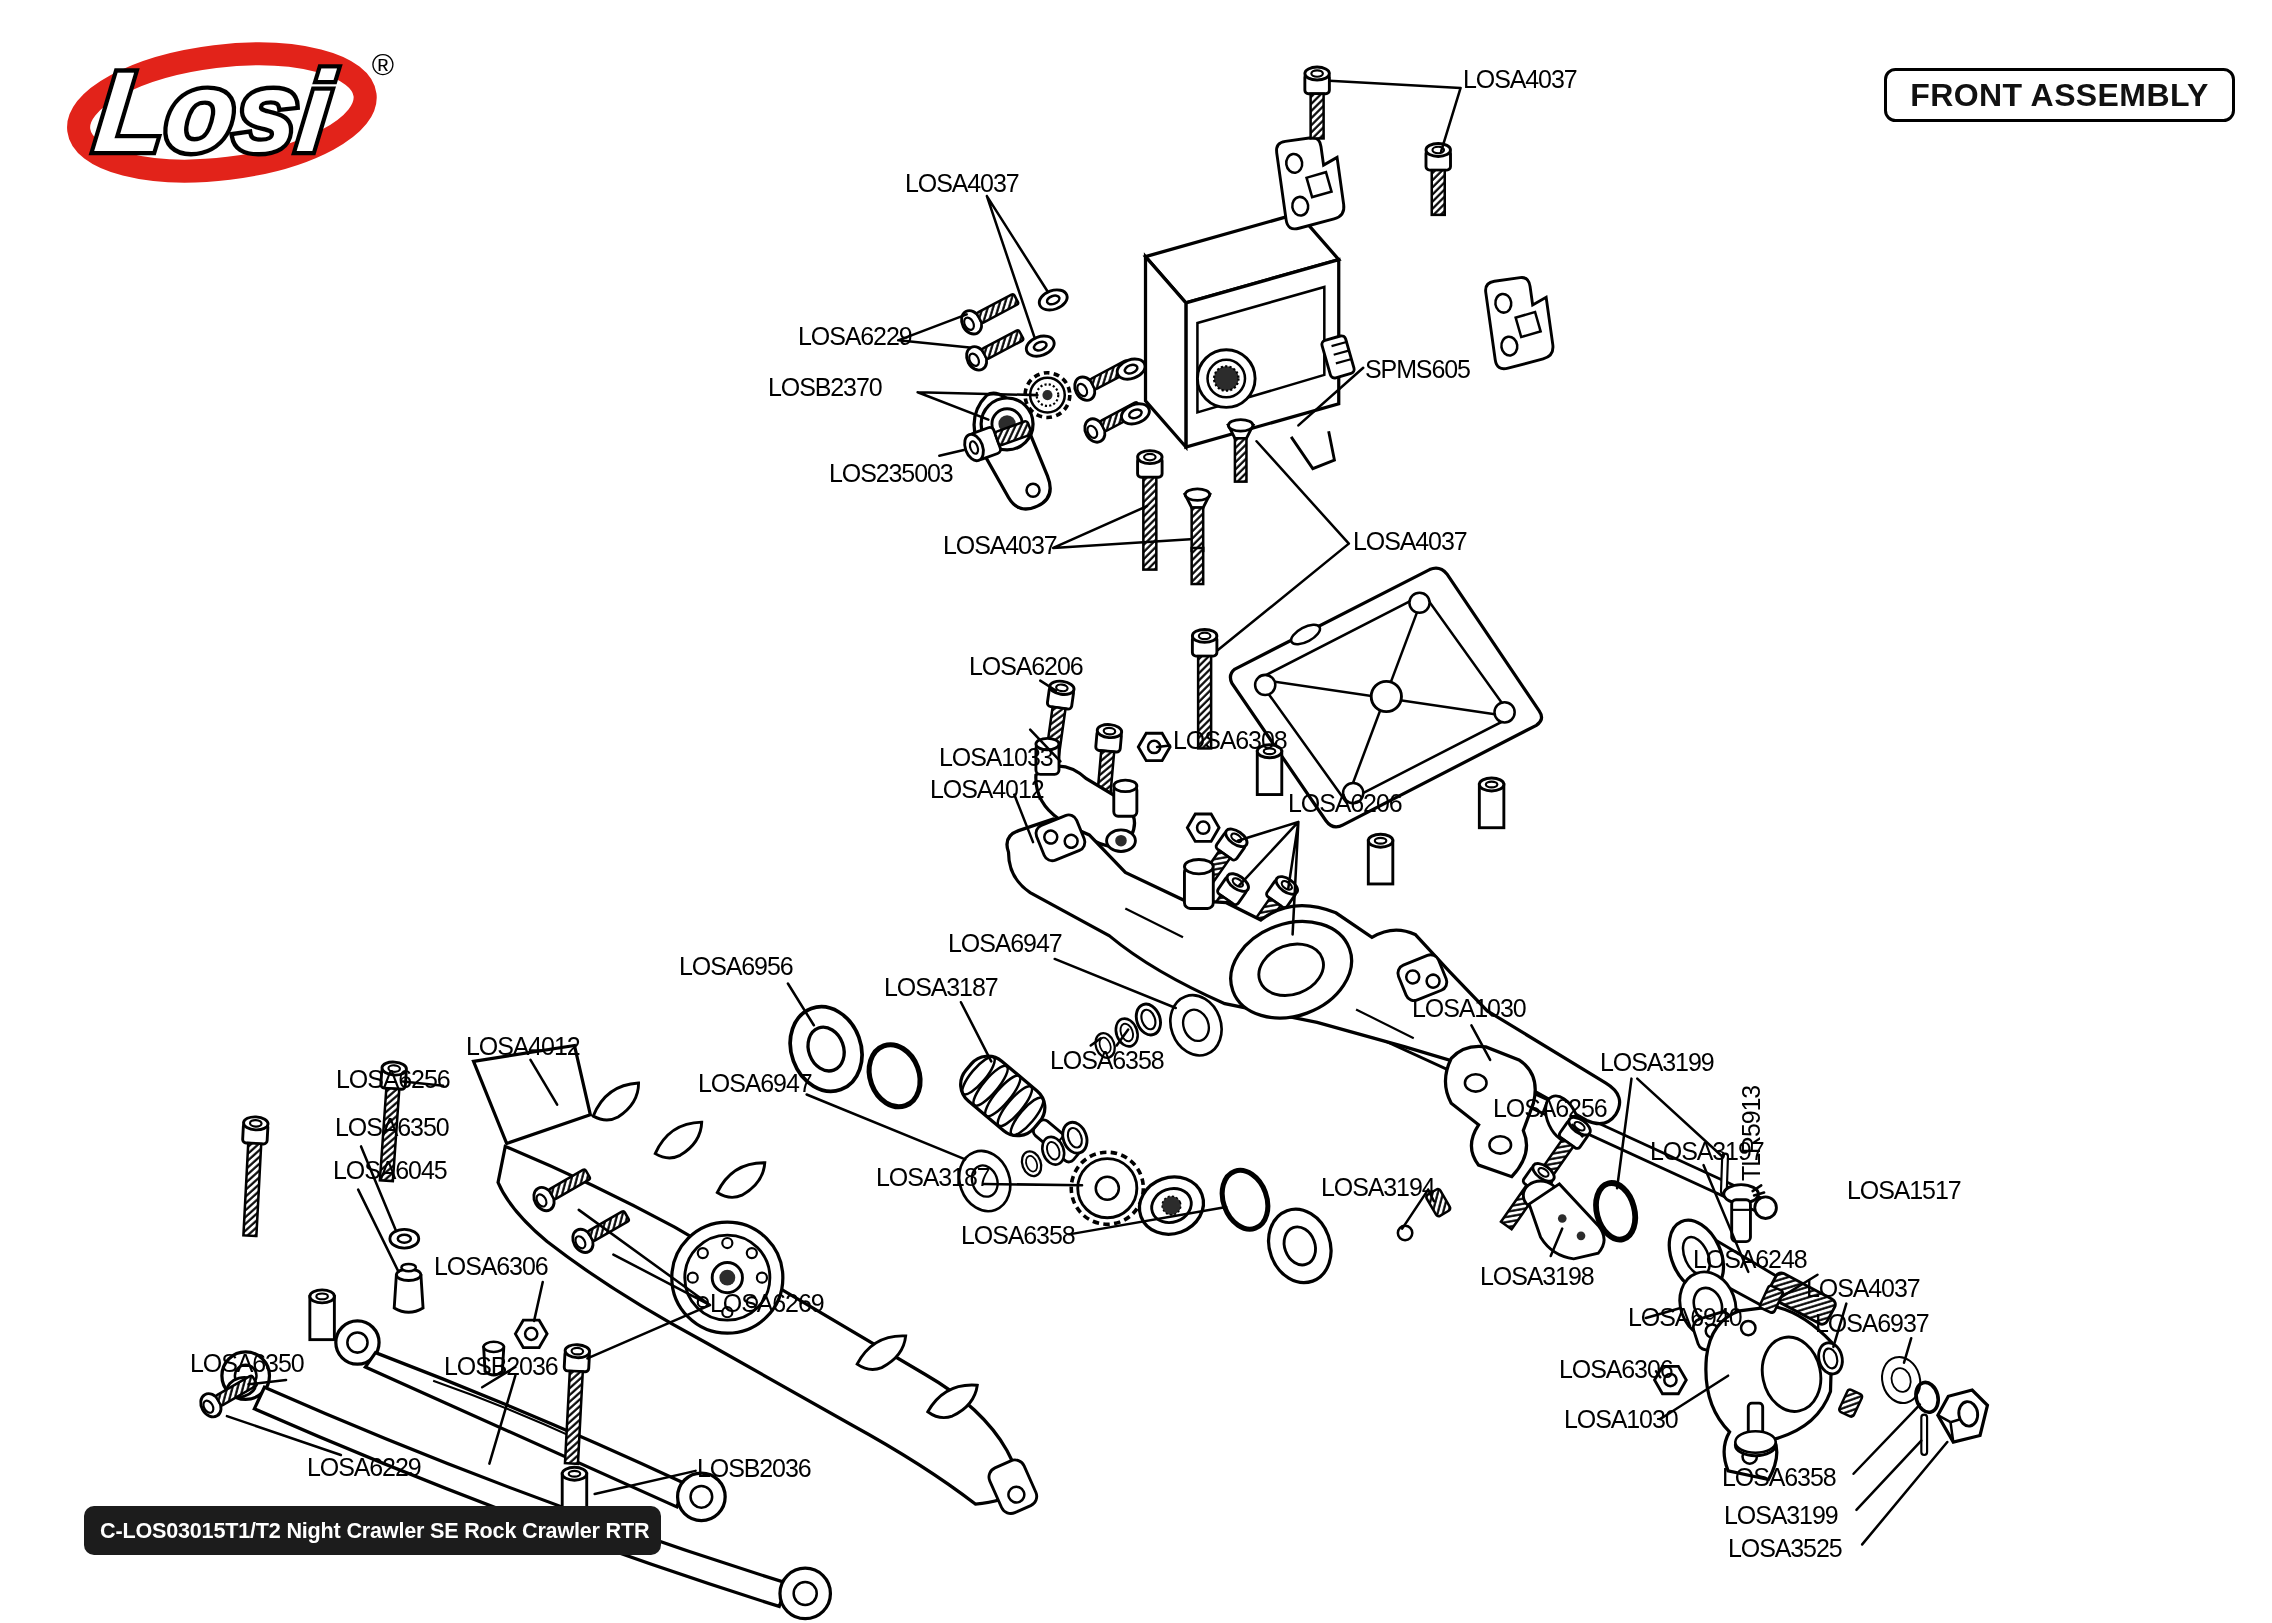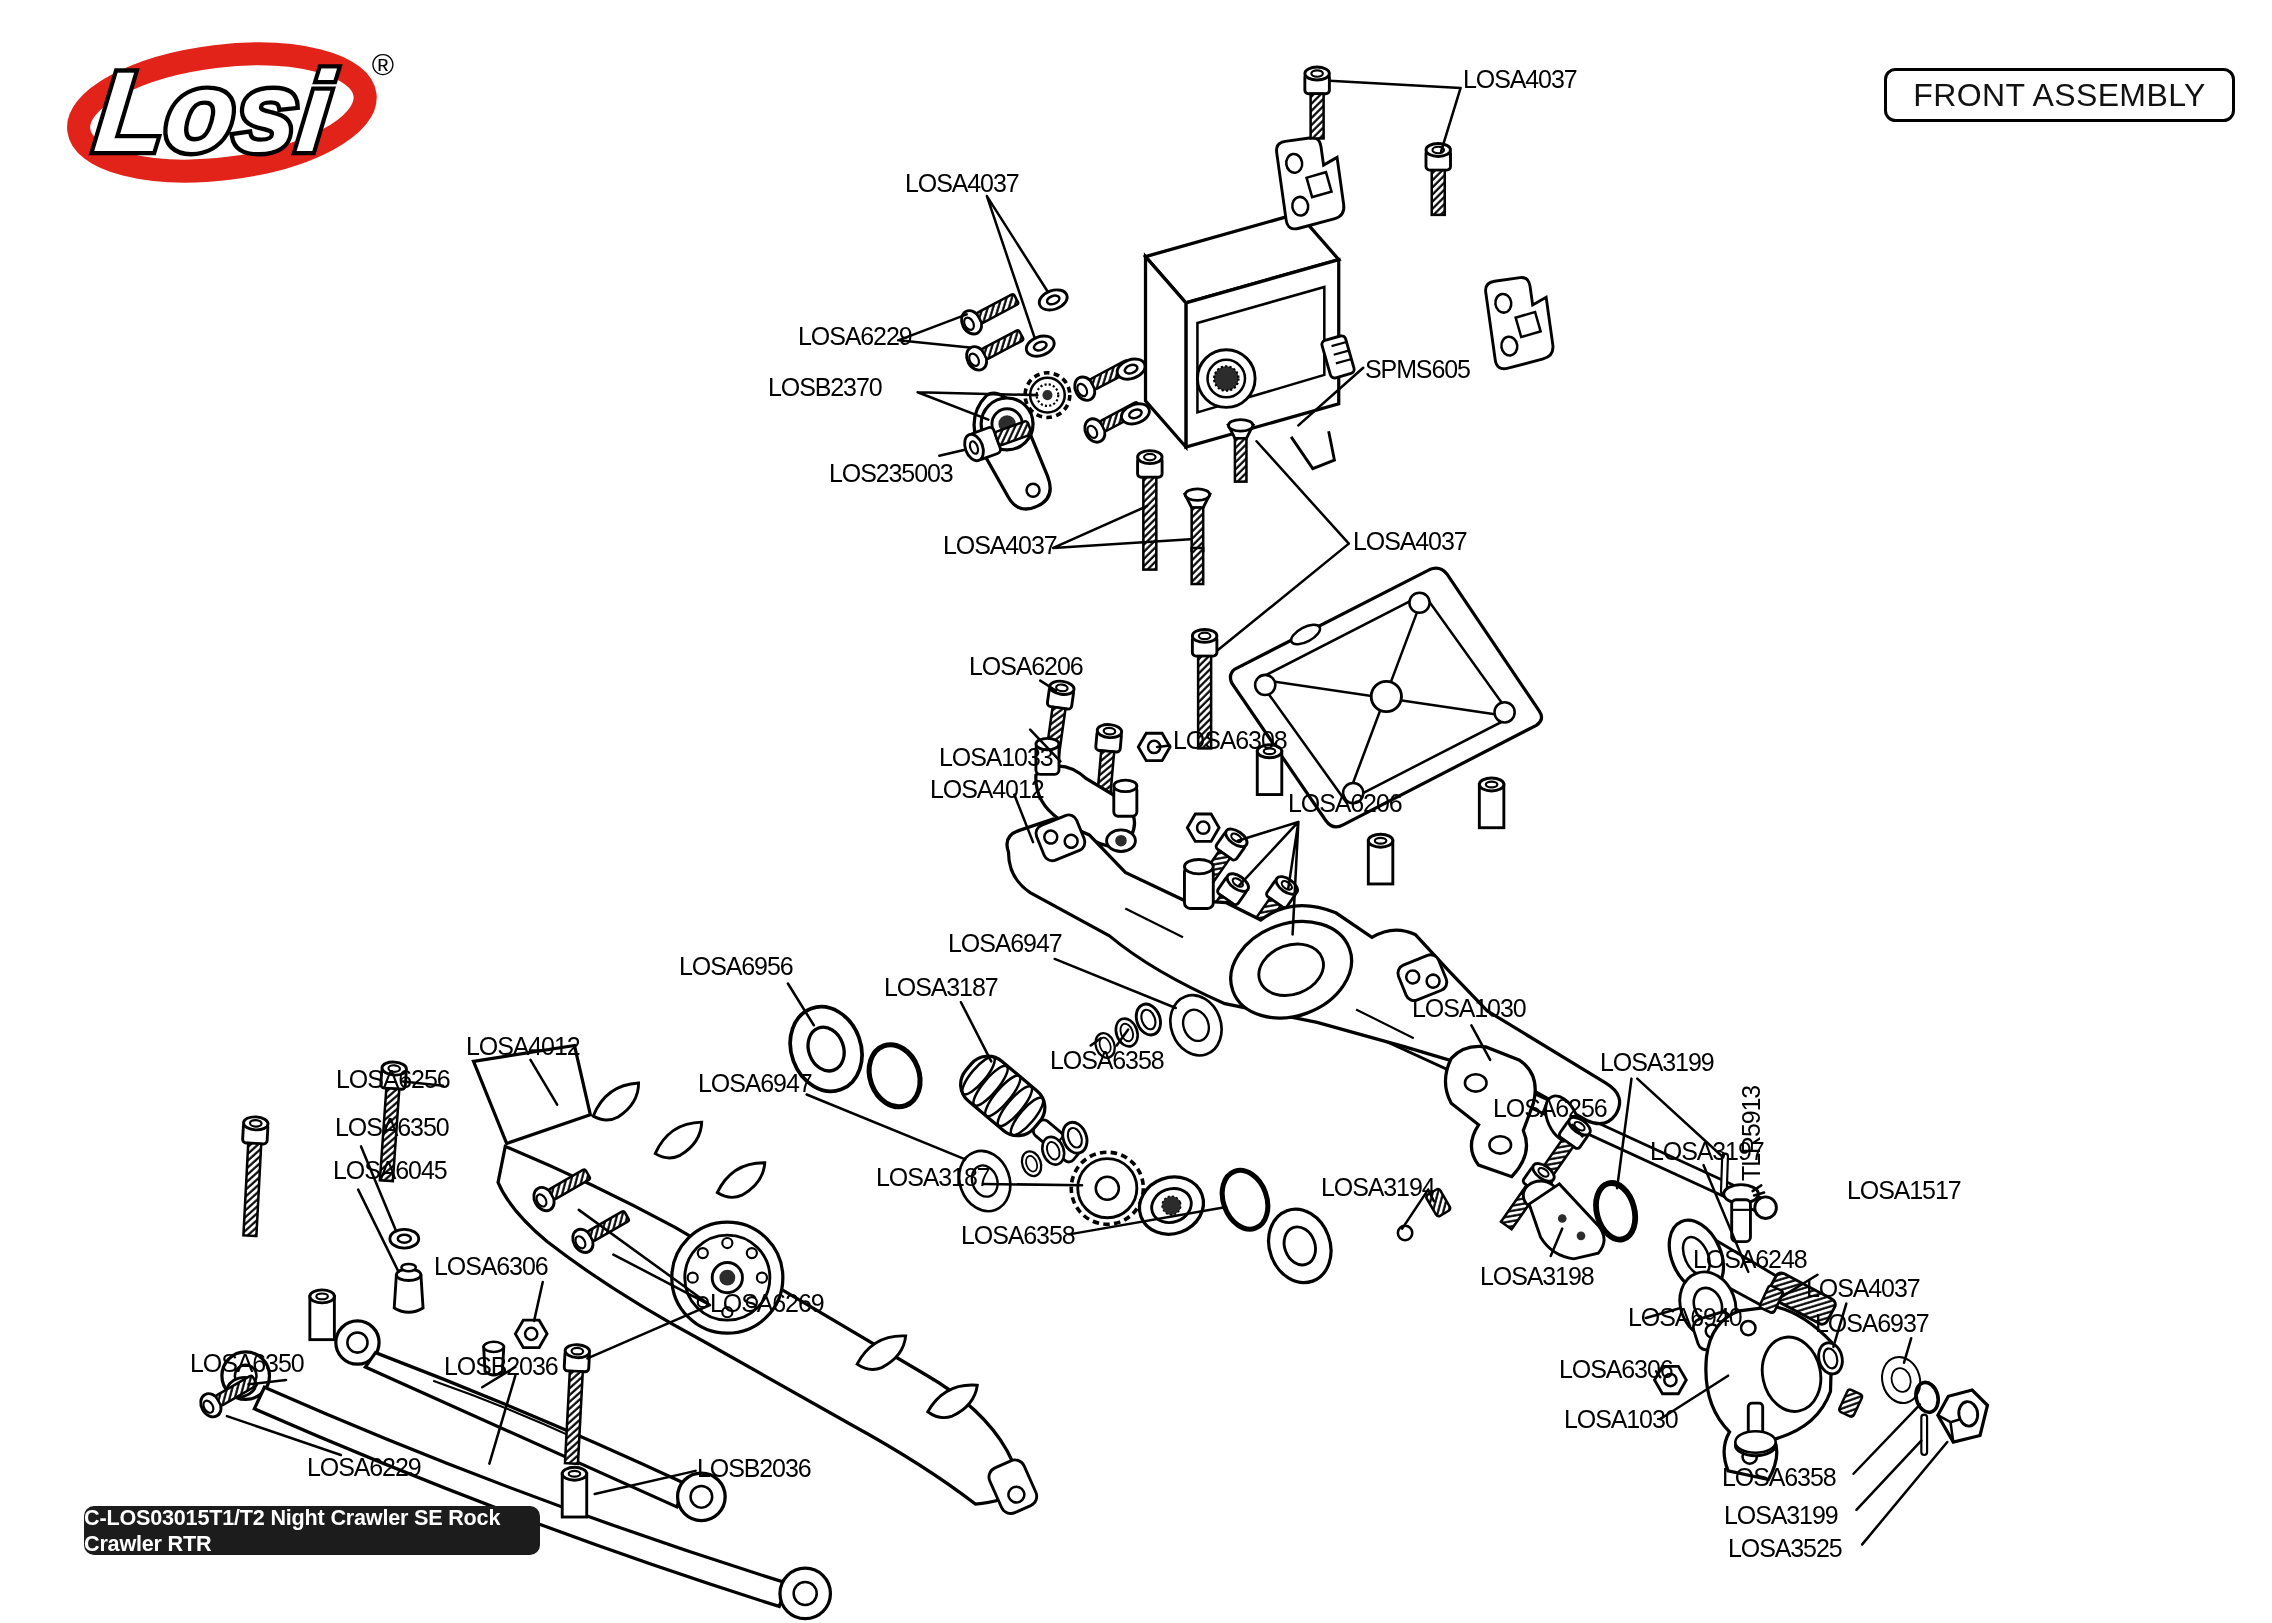--- a/index.html
+++ b/index.html
@@ -4,24 +4,24 @@
 <style>
   html,body{margin:0;padding:0;background:#fff;}
   .stage{position:relative;width:2273px;height:1623px;background:#ffffff;overflow:hidden;
          font-family:"Liberation Sans",sans-serif;}
   .stage svg{position:absolute;left:0;top:0;}
   .co{position:absolute;font-size:25px;letter-spacing:-1.1px;color:#000;white-space:nowrap;
       line-height:1.05;font-family:"Liberation Sans",sans-serif;}
   .co.rot{transform:rotate(-90deg);transform-origin:0 0;}
   .title-box{position:absolute;left:1884px;top:68px;width:345px;height:48px;
       border:3.6px solid #000;border-radius:11.5px;display:flex;align-items:center;justify-content:center;
-      font-size:32px;font-weight:normal;letter-spacing:0.4px;color:#111;background:#fff;}
-  .badge{position:absolute;left:84px;top:1506px;width:456px;height:49px;background:#1c1c1c;
+      font-size:32px;font-weight:bold;letter-spacing:0.4px;color:#111;background:#fff;}
+  .badge{position:absolute;left:84px;top:1506px;width:577px;height:49px;background:#1c1c1c;
       border-radius:10px;color:#fff;font-weight:bold;font-size:21.6px;display:flex;align-items:center;
-      box-sizing:border-box;letter-spacing:-0.2px;}
+      padding-left:16px;box-sizing:border-box;letter-spacing:-0.2px;}
 </style>
 </head>
 <body>
 
 <div class="stage">
 
 <svg width="2273" height="1623" viewBox="0 0 3151 2251">
   <defs>
     <pattern id="thr" width="7" height="7" patternUnits="userSpaceOnUse" patternTransform="rotate(45)">
       <rect width="7" height="7" fill="#fff"></rect>

